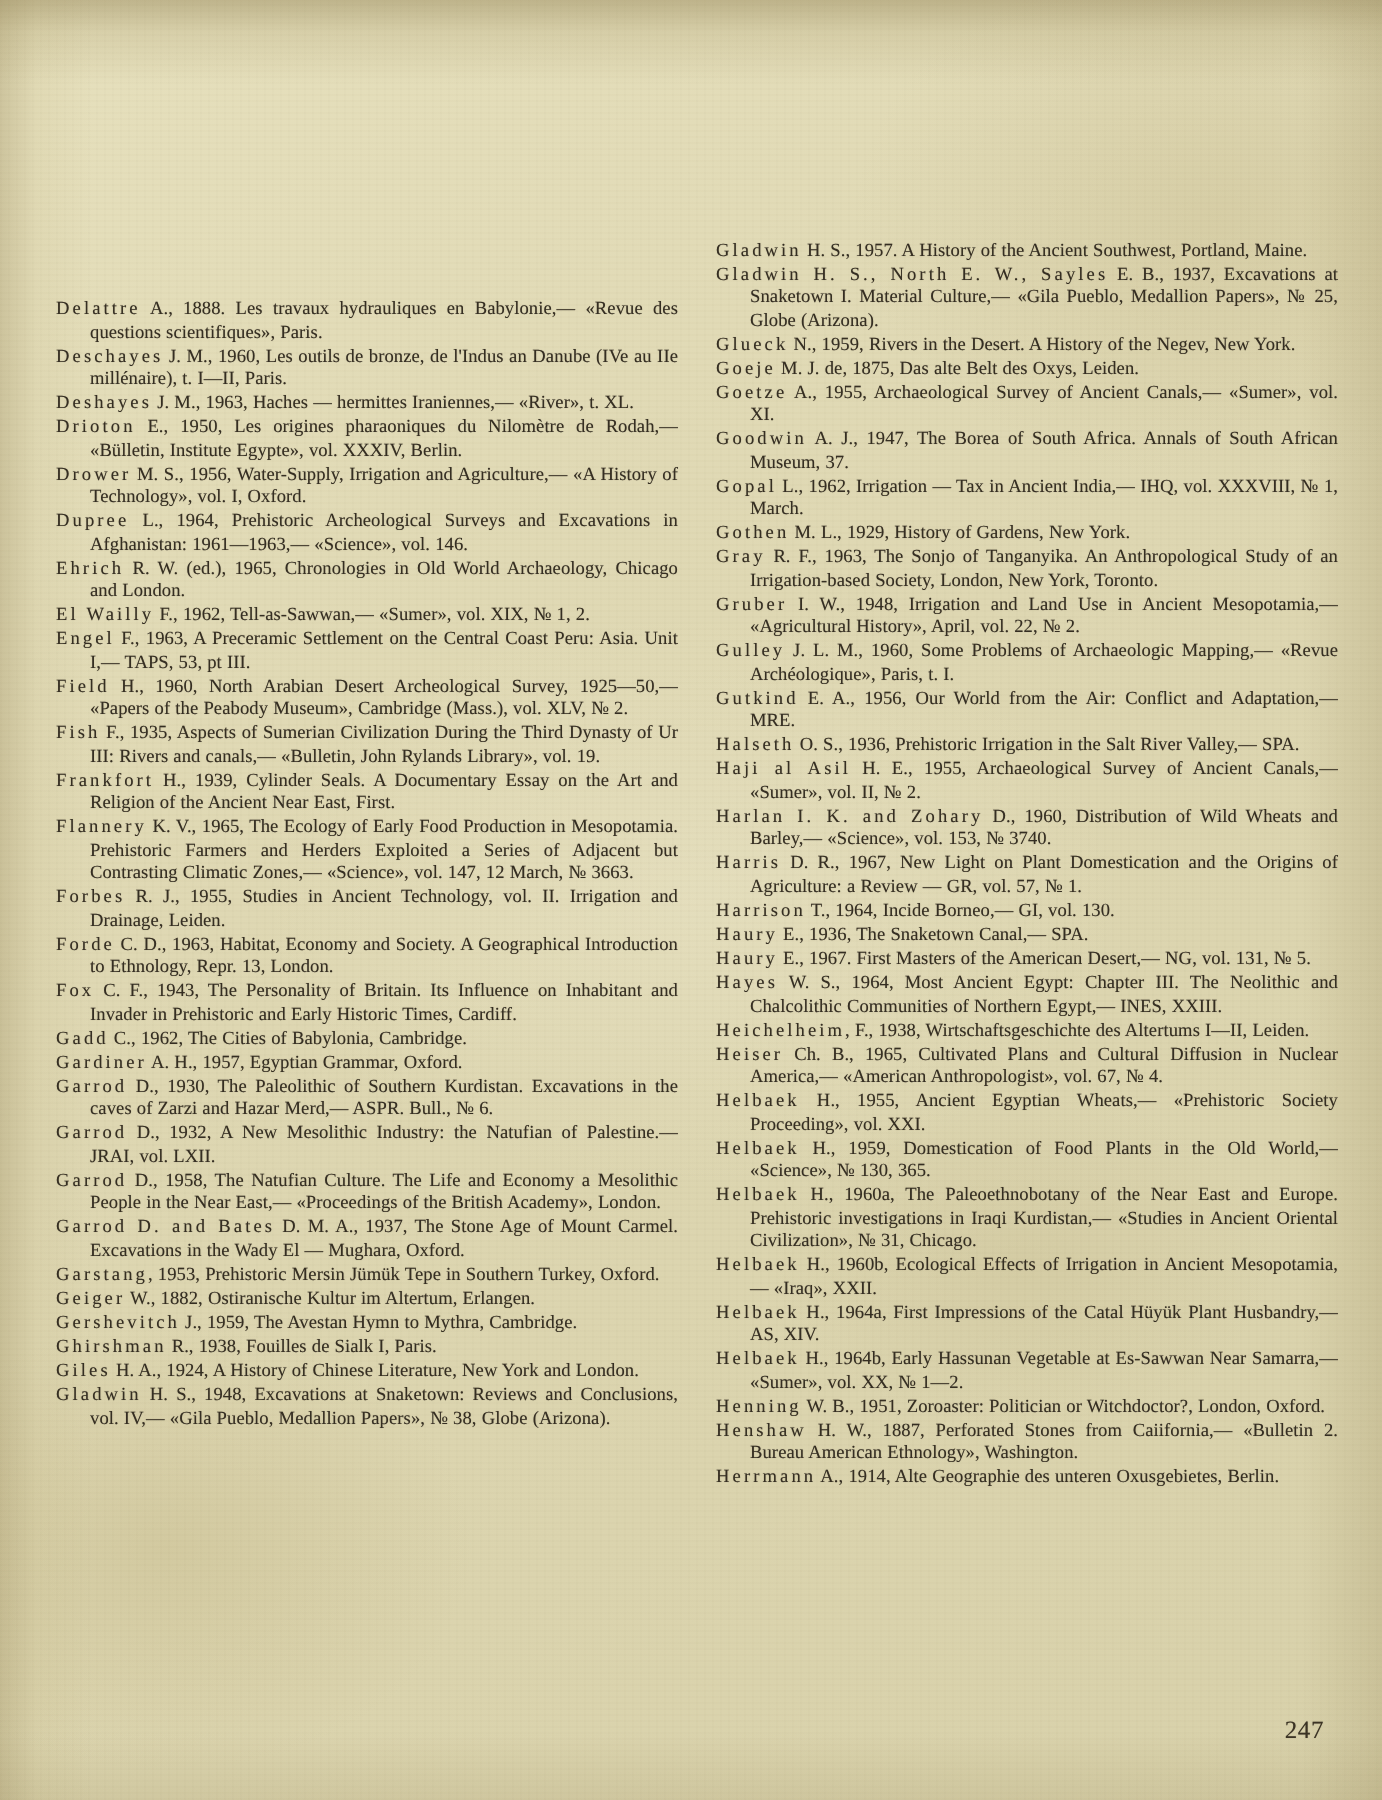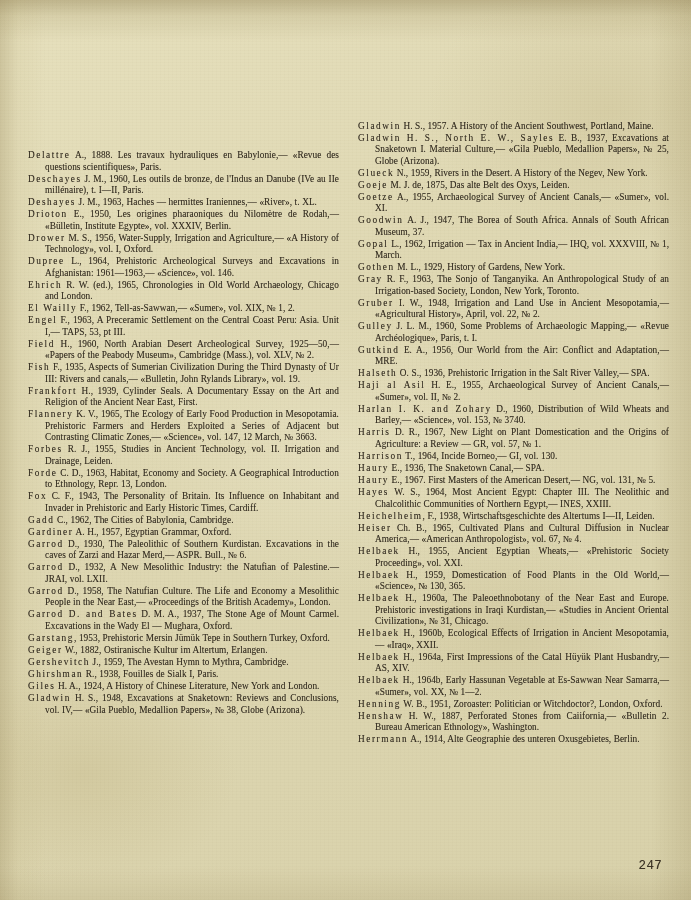--- a/index.html
+++ b/index.html
@@ -89,21 +89,20 @@
     text-shadow: 0 0 .45px rgba(53,46,34,.40);
   }
 
   #folio {
     position: absolute;
     right: 29px;
     bottom: 27px;
     font-size: 12.5px;
     color: #3b3324;
     letter-spacing: .3px;
-    font-family: Liberation Mono, monospace;
   }
 </style>
 </head>
 <body>
 
 <div id="page">
 
   <div id="grain"></div>
 
   <div id="columns">

